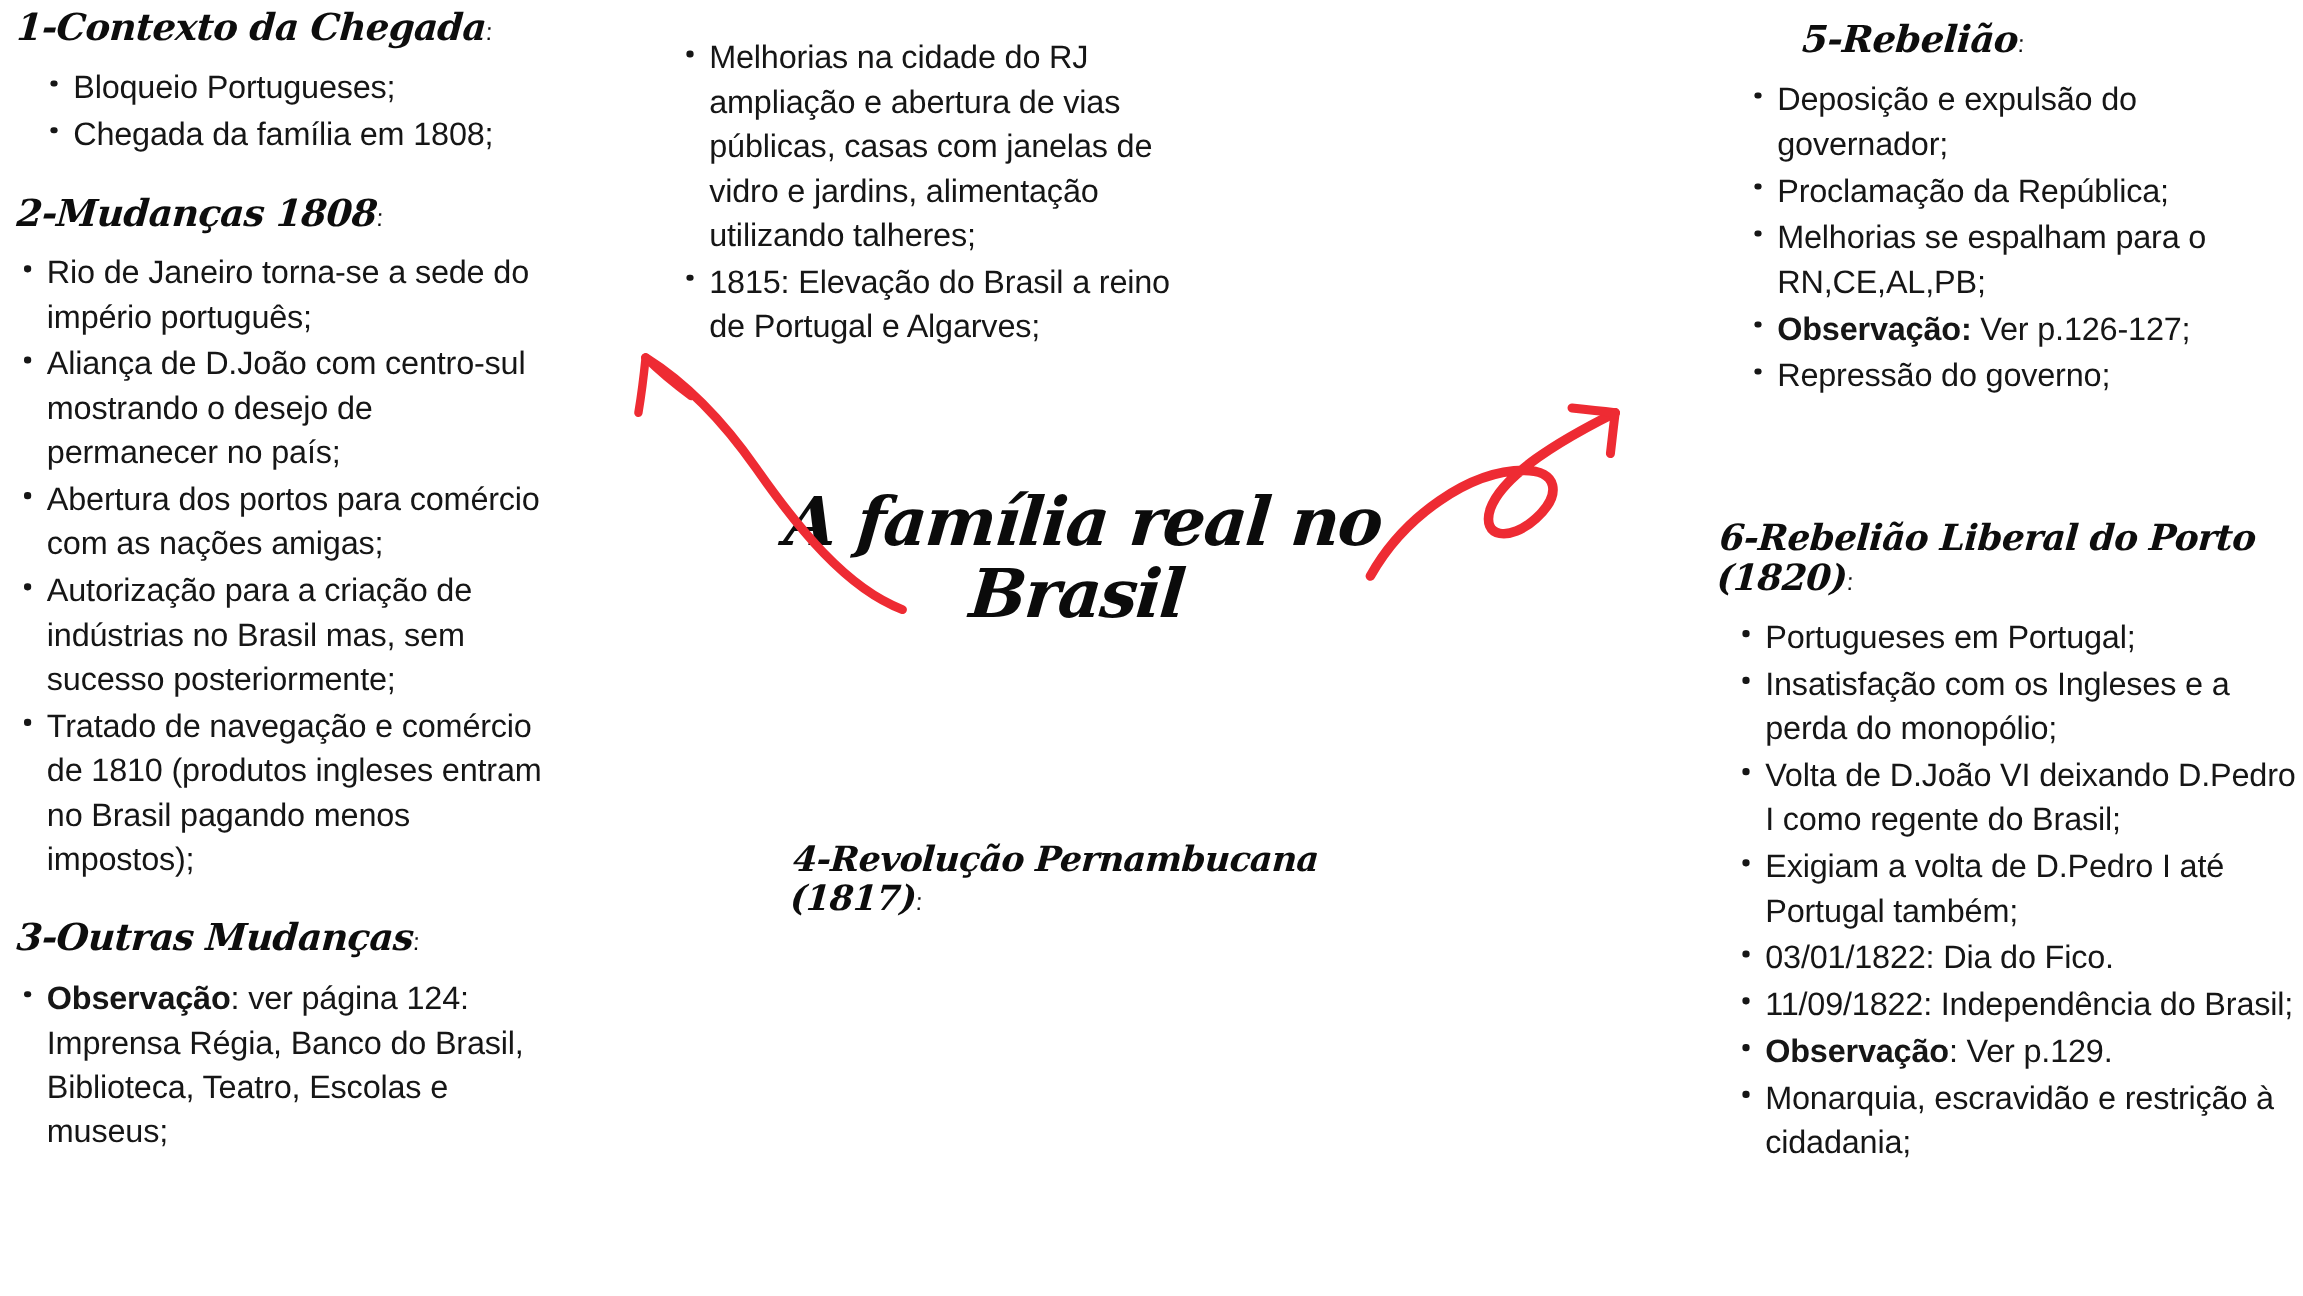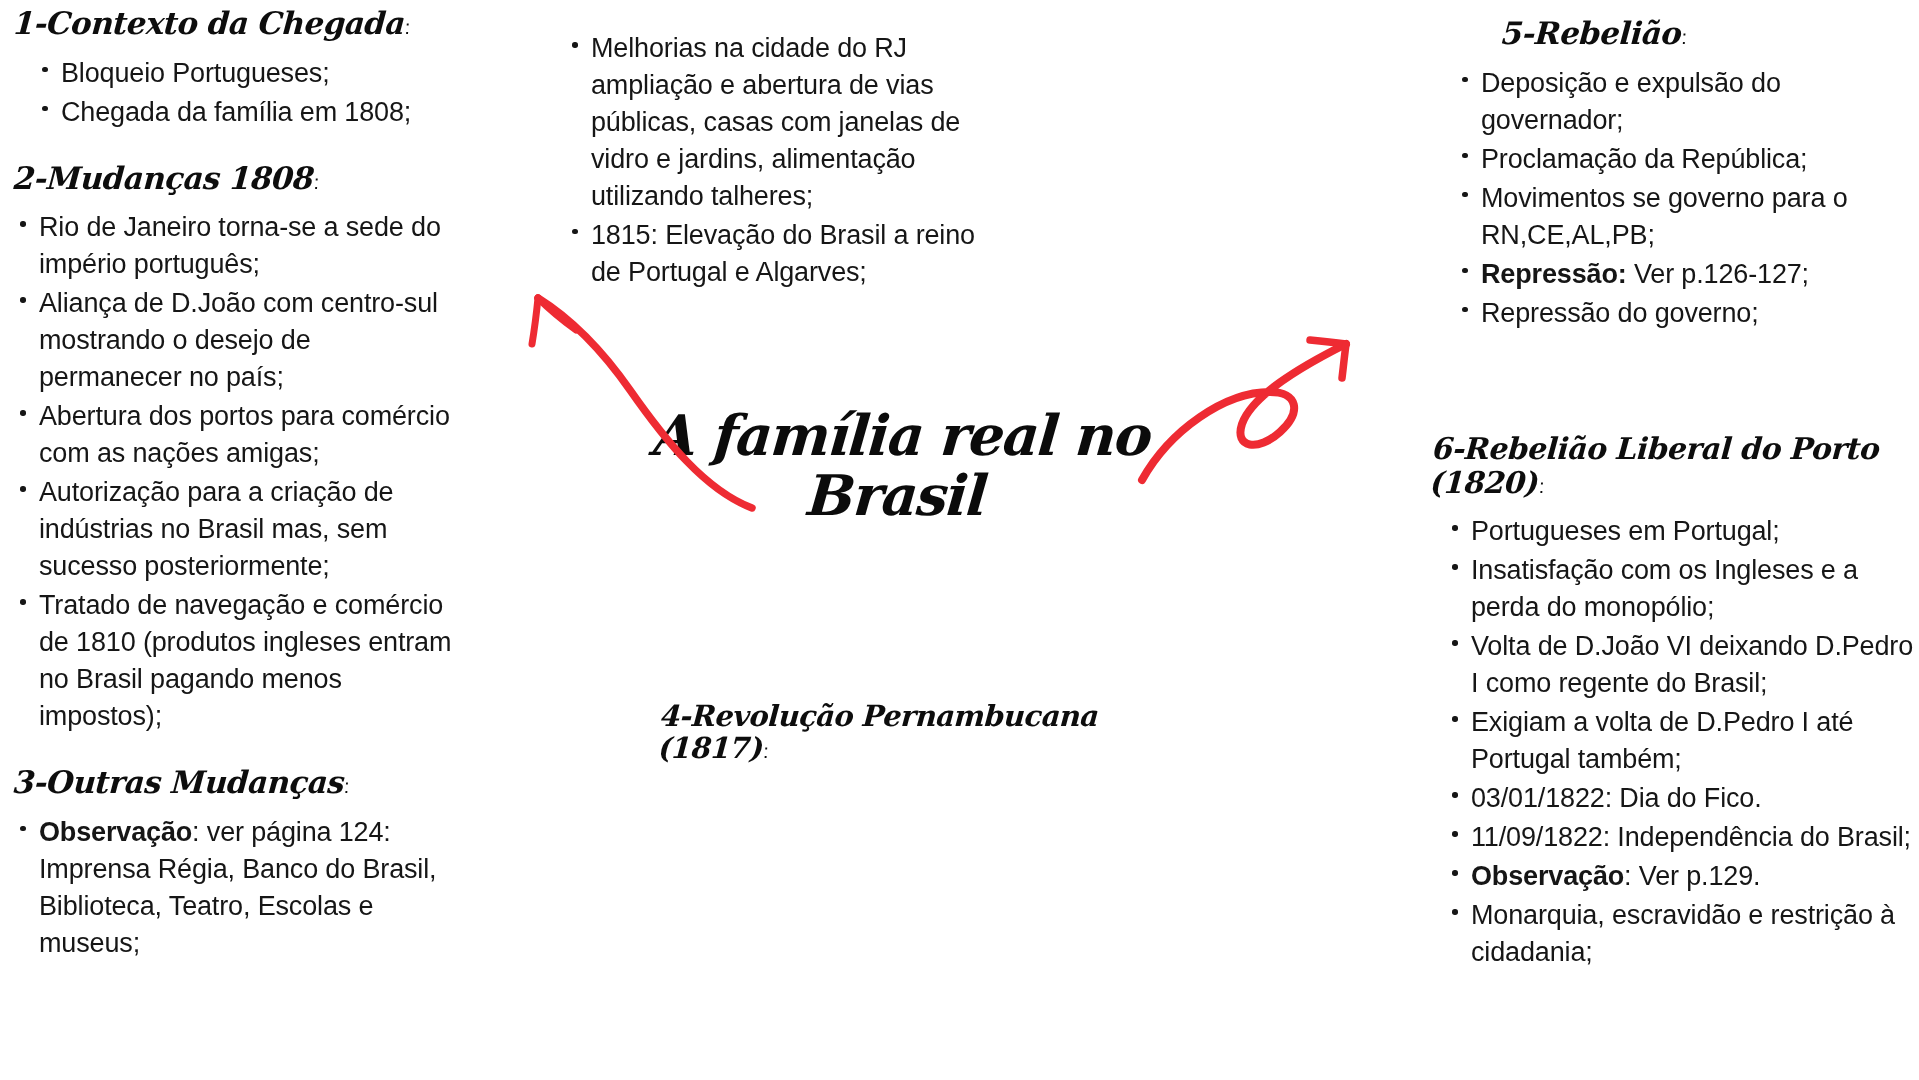--- a/index.html
+++ b/index.html
@@ -160,22 +160,22 @@
 
   <div class="col col-mid2">
     <h2 class="hw hw-h4"><span>4-Revolução Pernambucana</span> <span>(1817)</span><span class="tail">:</span></h2>
   </div>
 
   <div class="col col-right">
     <h2 class="hw hw-h5"><span>5-Rebelião</span><span class="tail">:</span></h2>
     <ul class="bl indent2">
       <li><span>Deposição e expulsão do governador;</span></li>
       <li><span>Proclamação da República;</span></li>
-      <li><span>Movimentos se governo para o RN,CE,AL,PB;</span></li>
-      <li><b class="ob">Repressão:</b><span> Ver p.126-127;</span></li>
+      <li><span>Melhorias se espalham para o RN,CE,AL,PB;</span></li>
+      <li><b class="ob">Observação:</b><span> Ver p.126-127;</span></li>
       <li><span>Repressão do governo;</span></li>
     </ul>
   </div>
 
   <div class="col col-right2">
     <h2 class="hw hw-h6"><span>6-Rebelião Liberal do Porto</span><br><span>(1820)</span><span class="tail">:</span></h2>
     <ul class="bl indent2">
       <li><span>Portugueses em Portugal;</span></li>
       <li><span>Insatisfação com os Ingleses e a perda do monopólio;</span></li>
       <li><span>Volta de D.João VI deixando D.Pedro I como regente do Brasil;</span></li>

